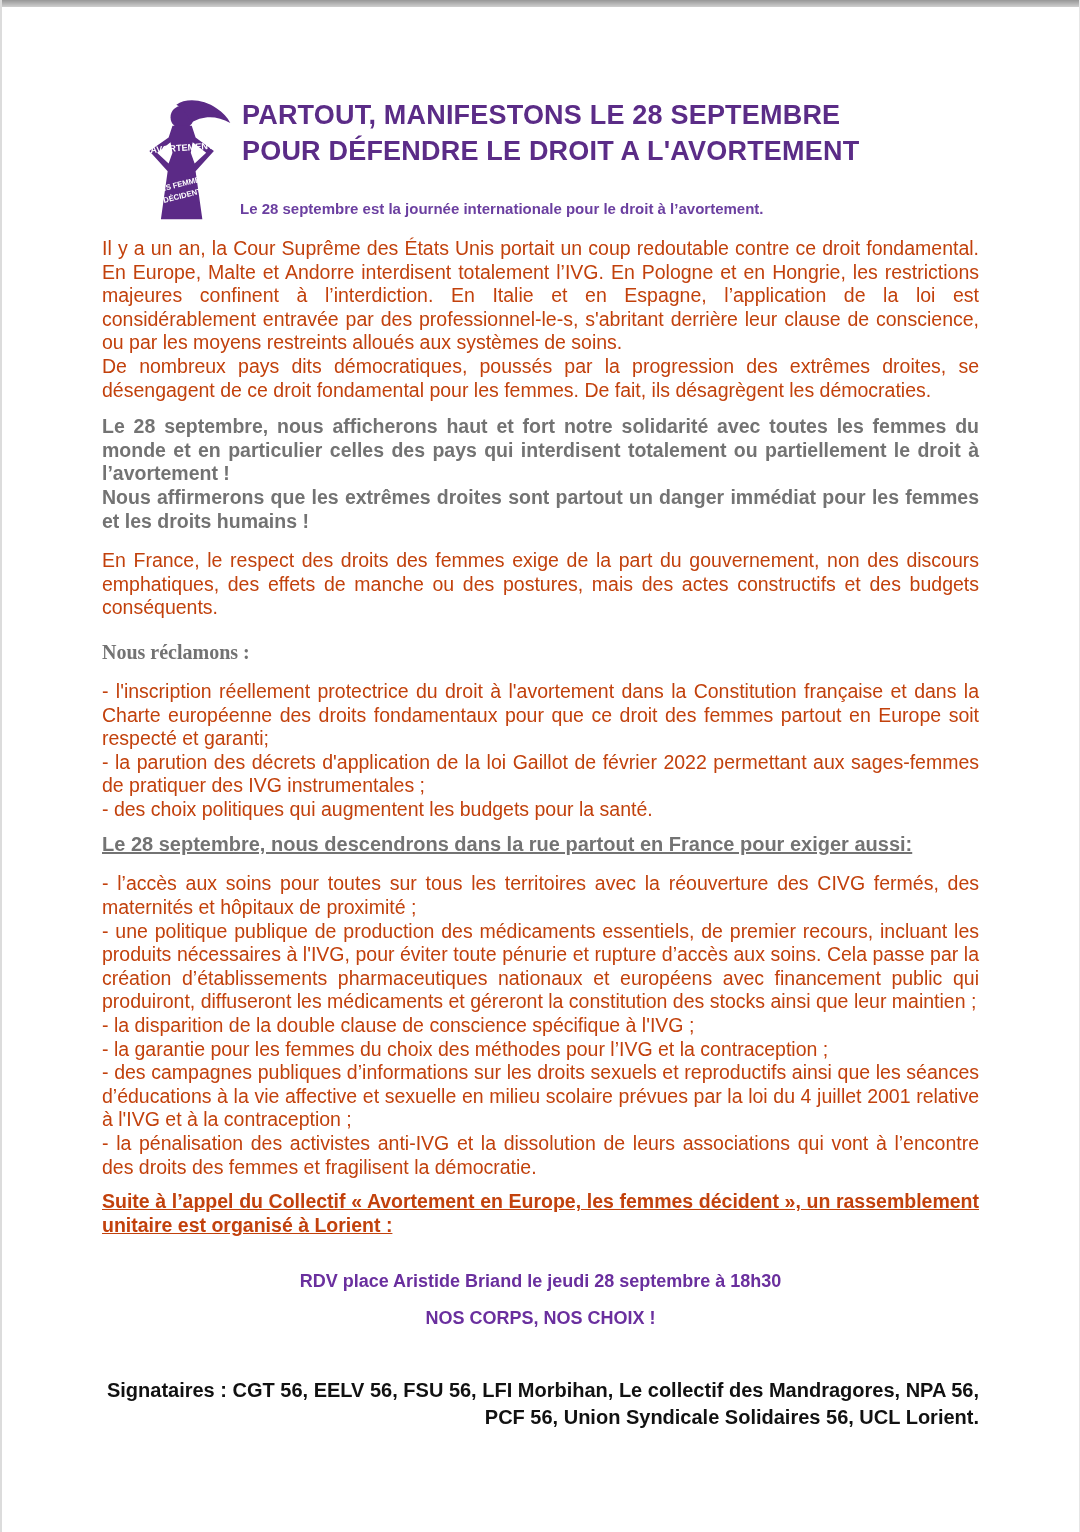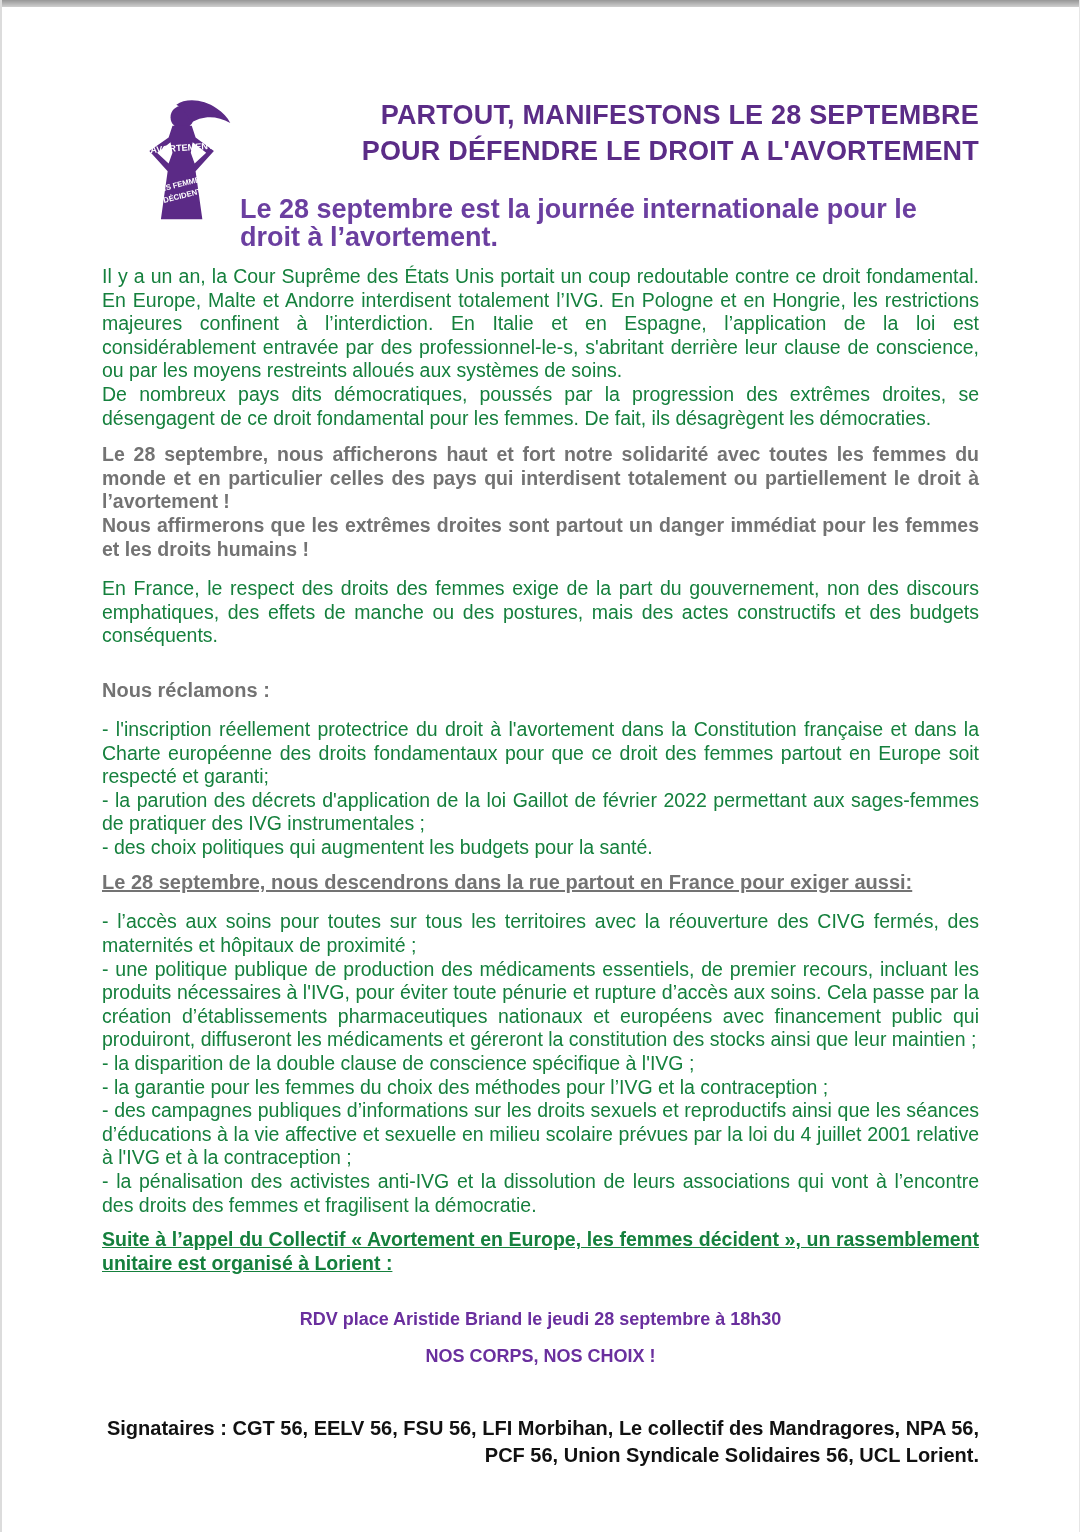--- a/index.html
+++ b/index.html
@@ -8,39 +8,39 @@
     font-family:"Liberation Sans", sans-serif; position:relative;
     box-sizing:border-box; overflow:hidden;
     border-left:2px solid #dcdcdc; border-right:1px solid #e6e6e6;
   }
   .edge-top { height:7px; background:linear-gradient(#979797,#cfcfcf); }
   .content { padding:0 100px; }
 
   .header { position:relative; margin-top:86px; }
   .logo-wrap { position:absolute; left:30px; top:2px; width:106px; height:134px; }
   .title-block {
-    margin-left:140px; text-align:right;
+    margin-left:140px; text-align:left;
     color:#5b2c87; font-weight:bold; font-size:27px; line-height:36px; padding-top:4px;
     letter-spacing:0.2px;
   }
   .lead {
     margin-left:138px; margin-top:26px;
-    color:#6b3fa0; font-weight:bold; font-size:27px; line-height:28px;
+    color:#6b3fa0; font-weight:bold; font-size:15px; line-height:28px;
   }
 
   .body-text { margin-top:14px; }
   .p {
-    font-size:19.5px; line-height:23.6px; color:#15803d;
+    font-size:19.5px; line-height:23.6px; color:#c2410c;
     text-align:justify; margin:0;
   }
   .purple { color:#737373; font-weight:bold; }
   .bold { font-weight:bold; }
   .mt12 { margin-top:13px; }
   .mt16 { margin-top:16px; }
-  .mt20 { margin-top:30px; }
+  .mt20 { margin-top:20px;font-family:Liberation Serif, serif; }
   .mt26 { margin-top:11px;text-decoration:underline; }
   .heading { font-size:20px; line-height:24px; }
   .rdv {
     margin-top:26px; text-align:center; color:#6a2f9e; font-weight:bold;
     font-size:18px; line-height:37px;
   }
   .signatories {
     margin-top:40px; font-weight:bold; font-size:20px; line-height:27px;
     color:#111111; text-align:right;
   }

